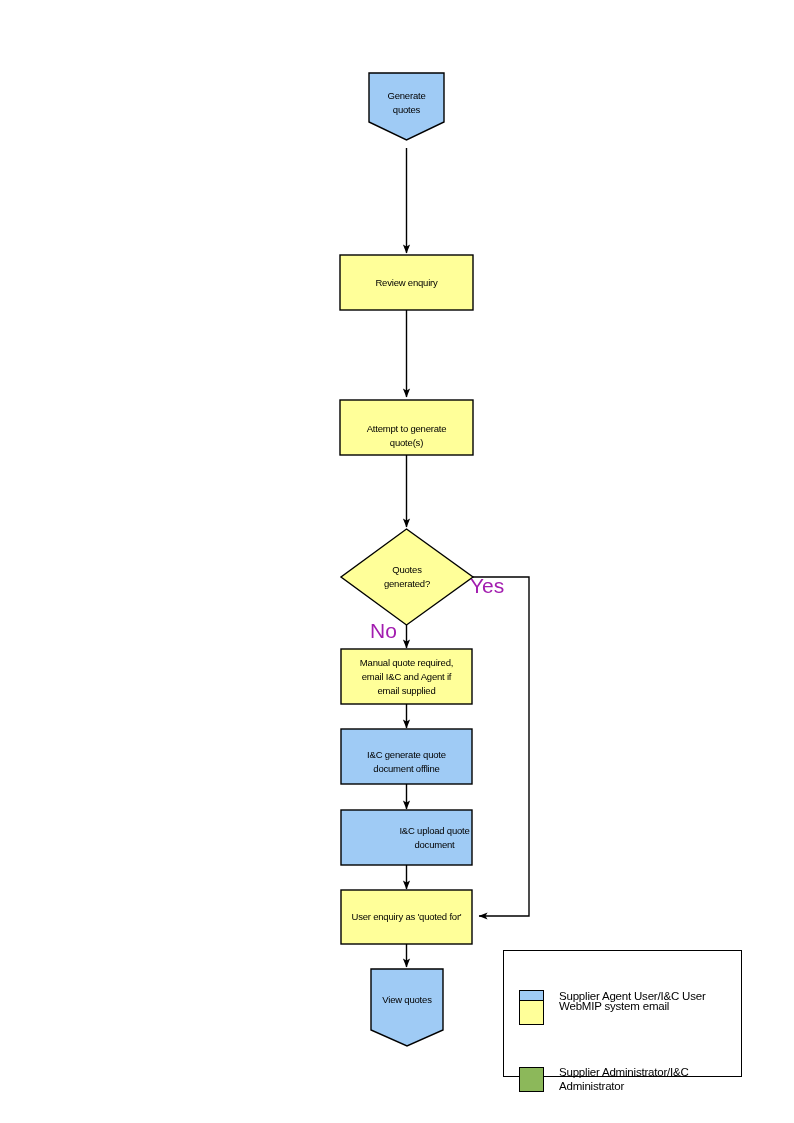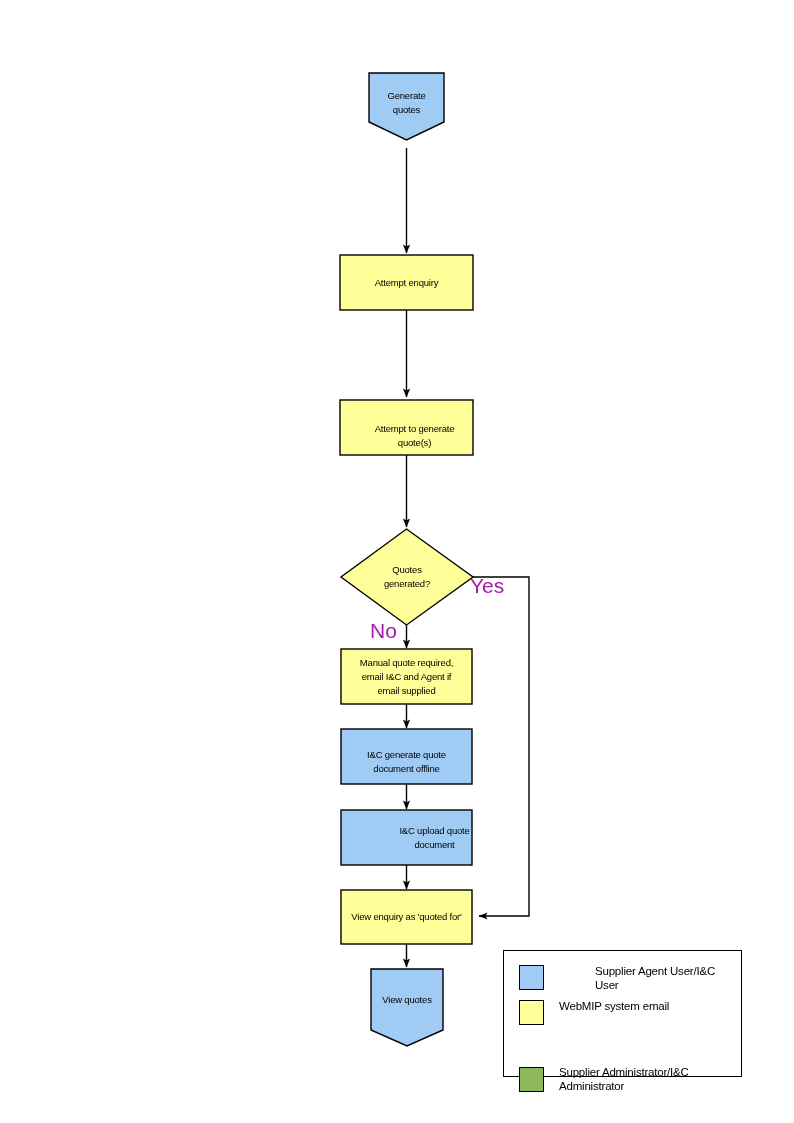--- a/index.html
+++ b/index.html
@@ -136,49 +136,49 @@
     <rect x="341" y="890" width="131" height="54" fill="#FFFF99" stroke="#000000" stroke-width="1.4"></rect>
   </g>
   <g>
     <path d="M371,969 L443,969 L443,1030 L407,1046 L371,1030 Z" fill="#9FCBF5" stroke="#000000" stroke-width="1.4"></path>
   </g>
 </svg>
 
 <div class="node-label" style="left:369px; top:73px; width:75px; height:60px; white-space:pre-line;">Generate
 quotes</div>
 
-<div class="node-label" style="left:340px; top:255px; width:133px; height:55px; white-space:pre-line;">Attempt enquiry</div>
+<div class="node-label" style="left:340px; top:255px; width:133px; height:55px; white-space:pre-line;">Review enquiry</div>
 
-<div class="node-label" style="left:348px; top:400px; width:133px; height:71px; white-space:pre-line;">Attempt to generate
+<div class="node-label" style="left:340px; top:400px; width:133px; height:71px; white-space:pre-line;">Attempt to generate
 quote(s)</div>
 
 <div class="node-label" style="left:341px; top:549px; width:132px; height:56px; white-space:pre-line;">Quotes
 generated?</div>
 
 <div class="node-label" style="left:341px; top:649px; width:131px; height:55px; white-space:pre-line;">Manual quote required,
 email I&amp;C and Agent if
 email supplied</div>
 
 <div class="node-label" style="left:341px; top:729px; width:131px; height:66px; white-space:pre-line;">I&amp;C generate quote
 document offline</div>
 
 <div class="node-label" style="left:341px; top:810px; width:131px; height:55px; white-space:pre-line;margin-left:28px;">I&amp;C upload quote
 document</div>
 
-<div class="node-label" style="left:341px; top:890px; width:131px; height:54px; white-space:pre-line;">View enquiry as 'quoted for'</div>
+<div class="node-label" style="left:341px; top:890px; width:131px; height:54px; white-space:pre-line;">User enquiry as 'quoted for'</div>
 
 <div class="node-label" style="left:371px; top:969px; width:72px; height:62px; white-space:pre-line;">View quotes</div>
 
 <div class="edge-label" style="left:470px; top:575px;">Yes</div>
 
 <div class="edge-label" style="left:370px; top:620px;">No</div>
 
 <div class="legend-box"></div>
 
-<div class="legend-row" style="left:519px; top:965px; width:215px;gap:36px;">
+<div class="legend-row" style="left:519px; top:990px; width:215px;">
   <span class="legend-swatch" style="background:#9FCBF5;"></span>
   <span class="legend-text">Supplier Agent User/I&amp;C User</span>
 </div>
 
 <div class="legend-row" style="left:519px; top:1000px; width:215px;">
   <span class="legend-swatch" style="background:#FFFF99;"></span>
   <span class="legend-text">WebMIP system email</span>
 </div>
 
 <div class="legend-row" style="left:519px; top:1066px; width:215px;align-items:center;">

